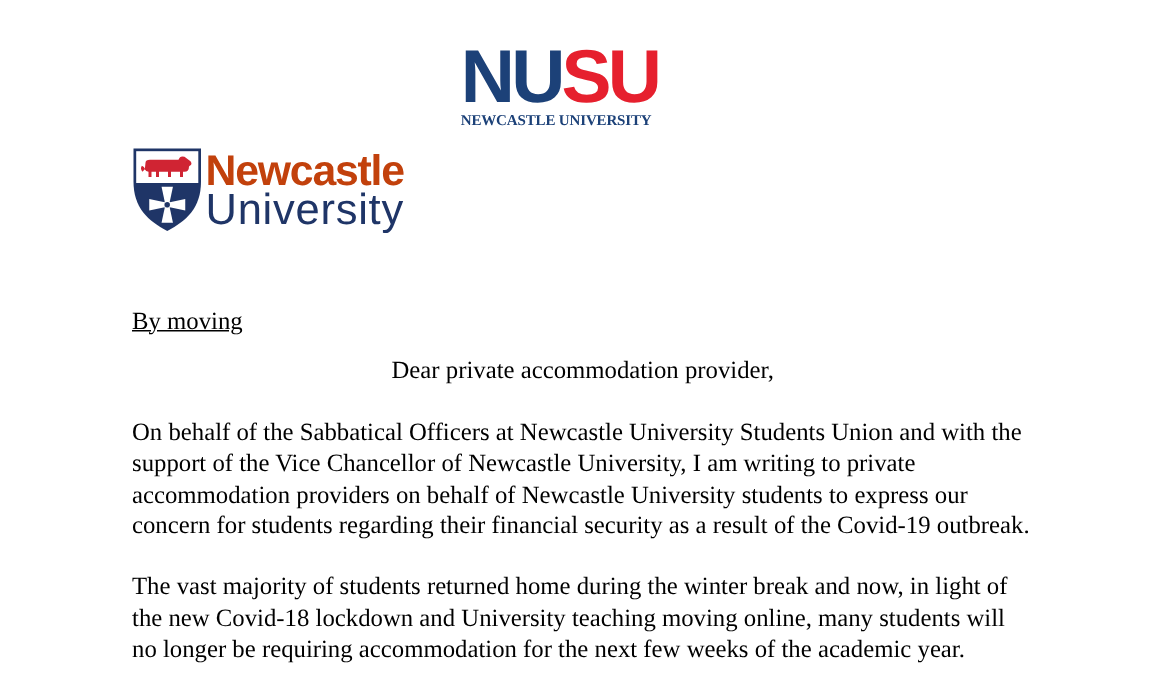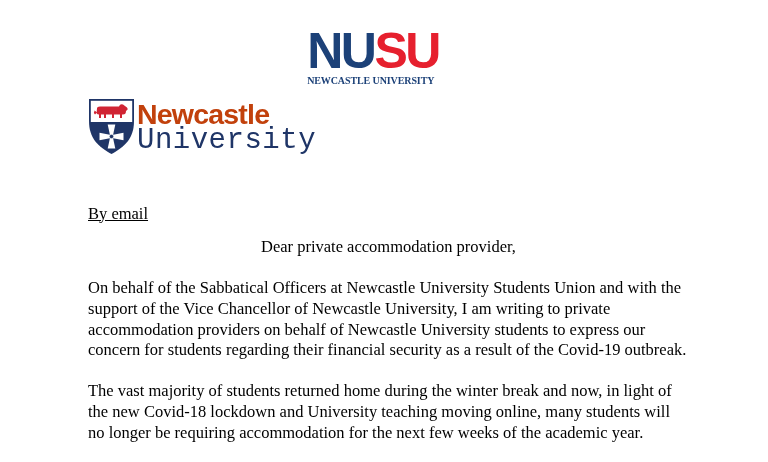--- a/index.html
+++ b/index.html
@@ -51,21 +51,21 @@
   .uni-shield { display:block; }
   .uni-name { margin-left:2px; }
   .uni-name1 {
     font-family:"Liberation Sans", sans-serif;
     font-weight:bold;
     font-size:28.5px;
     line-height:26px;
     letter-spacing:-0.8px;
   }
   .uni-name2 {
-    font-family:Liberation Mono, monospace;
+    font-family:Liberation Sans, sans-serif;
     font-size:29px;
     line-height:27px;
     letter-spacing:0.5px;
   }
   
   .letter-body {
     margin:46px 0 0 88px;
     width:601px;
     font-size:16.5px;
     line-height:20.8px;
@@ -110,20 +110,20 @@
       <circle cx="23.5" cy="38.5" r="1.8" fill="#1f3567"></circle>
     </svg>
     <div class="uni-name">
       <div class="uni-name1" style="color: #c2410c;">Newcastle</div>
       <div class="uni-name2" style="color: rgb(31, 53, 103);">University</div>
     </div>
   </div>
 
   <main class="letter-body">
     <p class="method">
-      <span>By email</span>
+      <span>By moving</span>
     </p>
     <p class="salutation">Dear private accommodation provider,</p>
     <p class="para">On behalf of the Sabbatical Officers at Newcastle University Students Union and with the support of the Vice Chancellor of Newcastle University, I am writing to private accommodation providers on behalf of Newcastle University students to express our concern for students regarding their financial security as a result of the Covid-19 outbreak.</p>
     <p class="para">The vast majority of students returned home during the winter break and now, in light of the new Covid-18 lockdown and University teaching moving online, many students will no longer be requiring accommodation for the next few weeks of the academic year.</p>
   </main>
 
 </div>
 
 </body></html>

